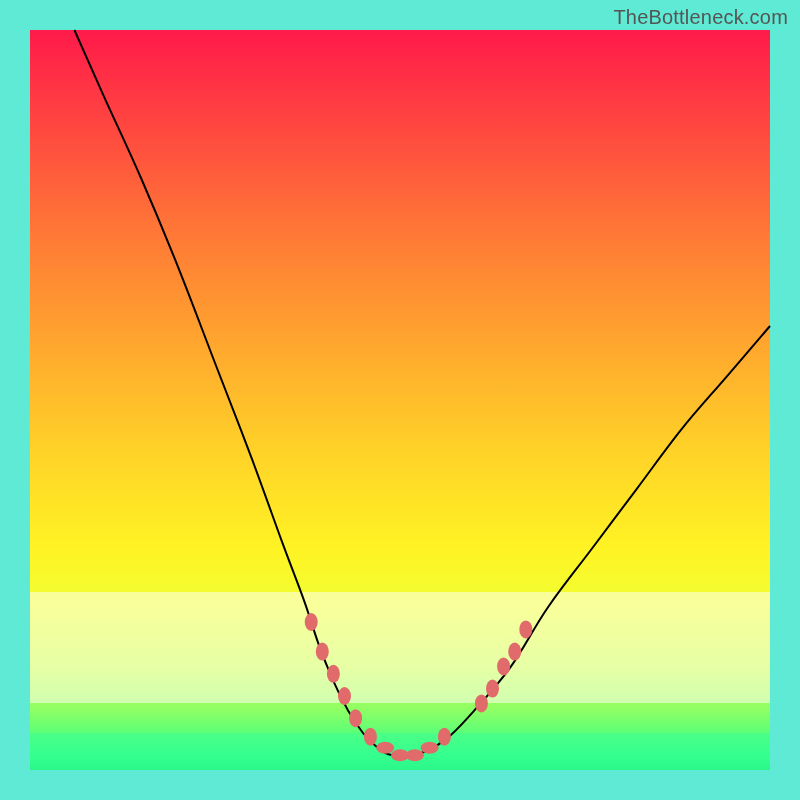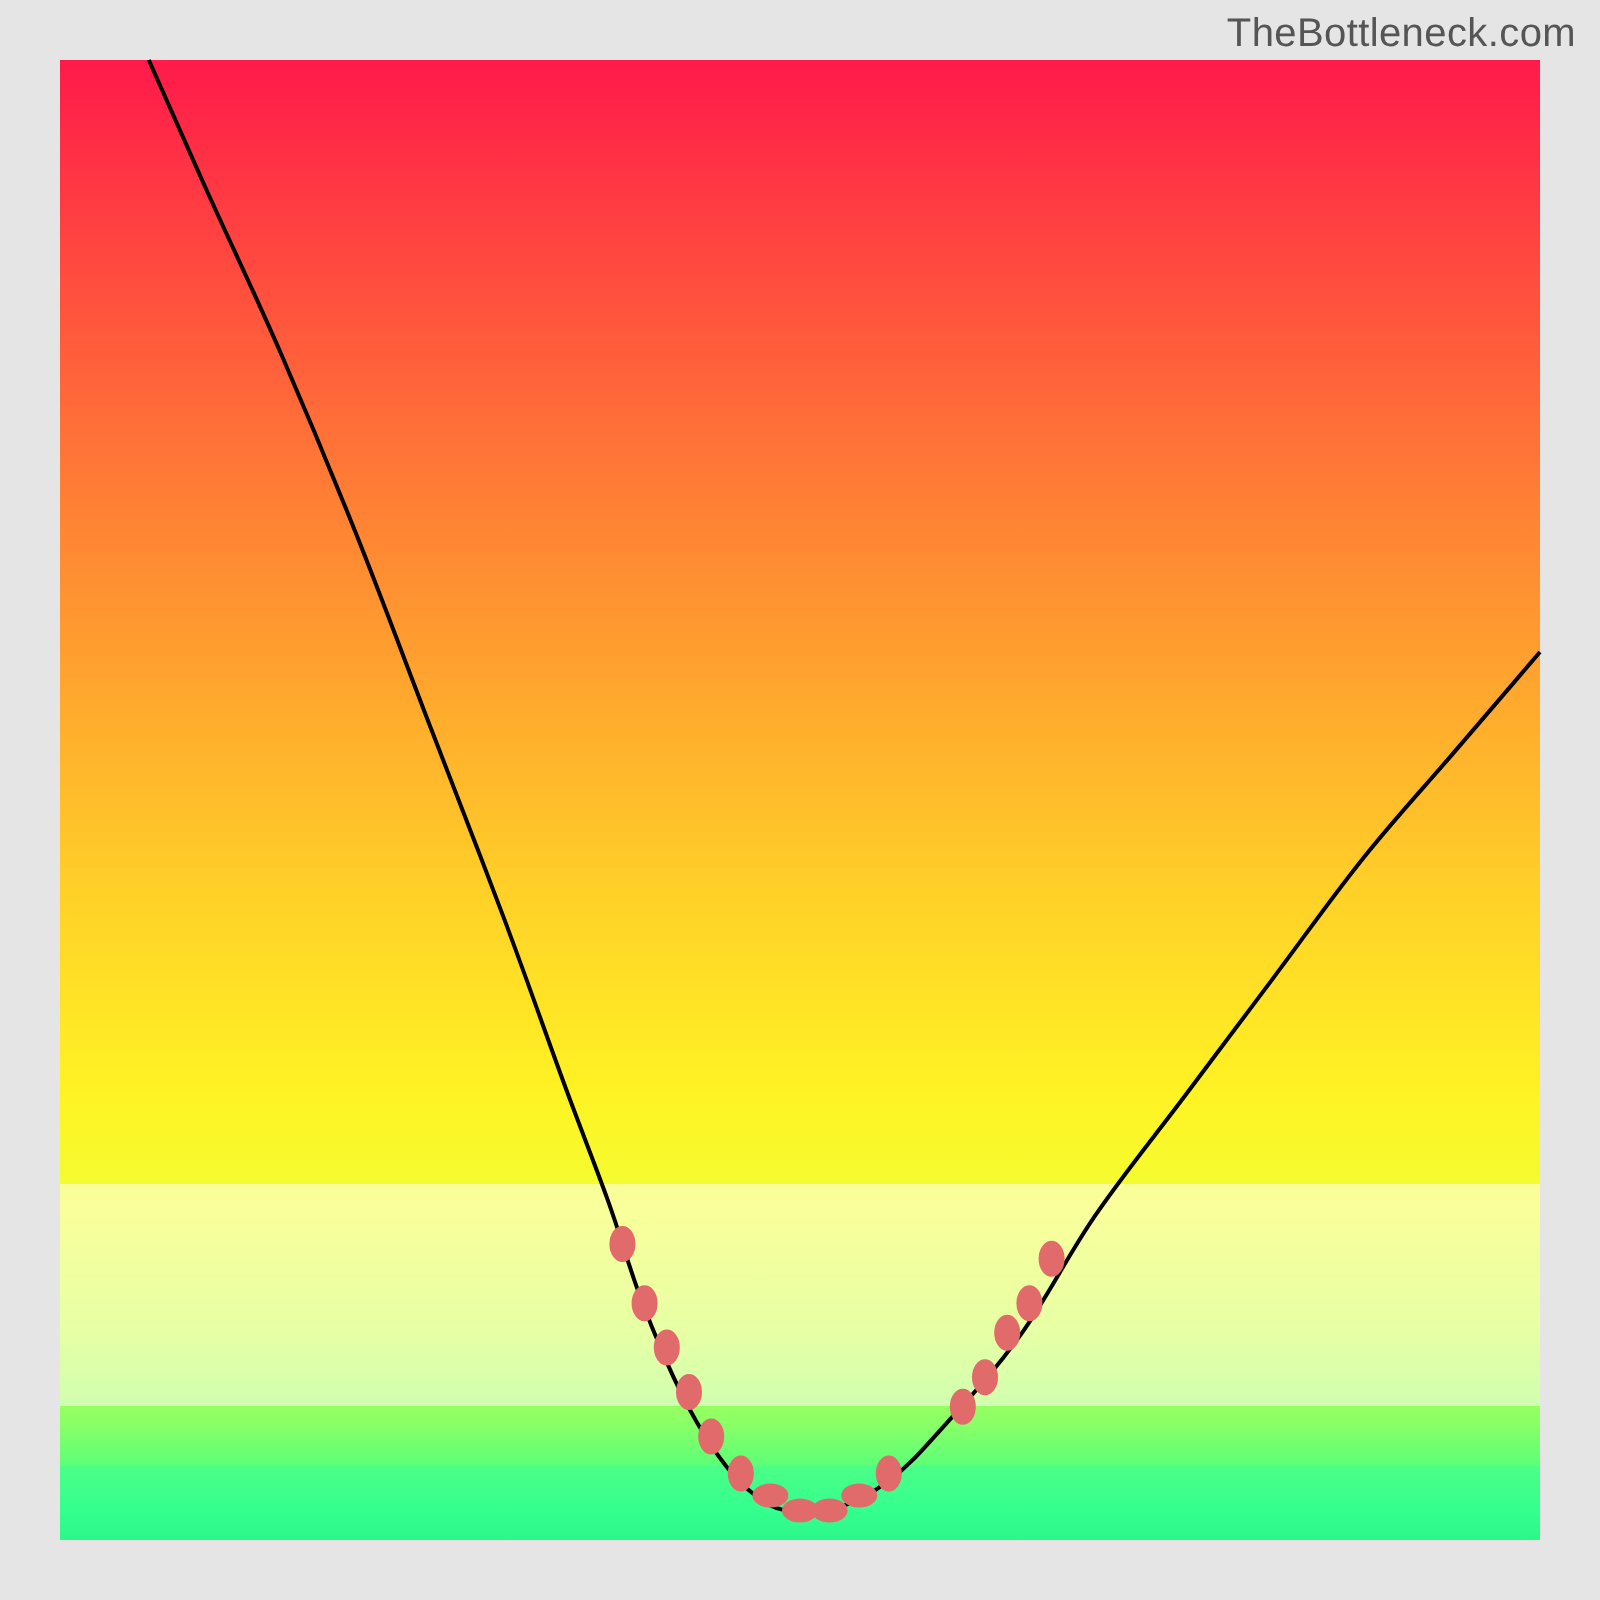--- a/index.html
+++ b/index.html
@@ -10,21 +10,21 @@
     overflow: hidden;
     background: #000;
     font-family: Arial, Helvetica, sans-serif;
   }
   .frame {
     position: absolute;
     left: 0;
     top: 0;
     width: 800px;
     height: 800px;
-    background: #e5e5e5;
+    background: #5eead4;
     text-align: right;
   }
   .plot {
     position: absolute;
     left: 30px;
     top: 30px;
     width: 740px;
     height: 740px;
     background: linear-gradient(to bottom,
       #ff1a4a 0%,

